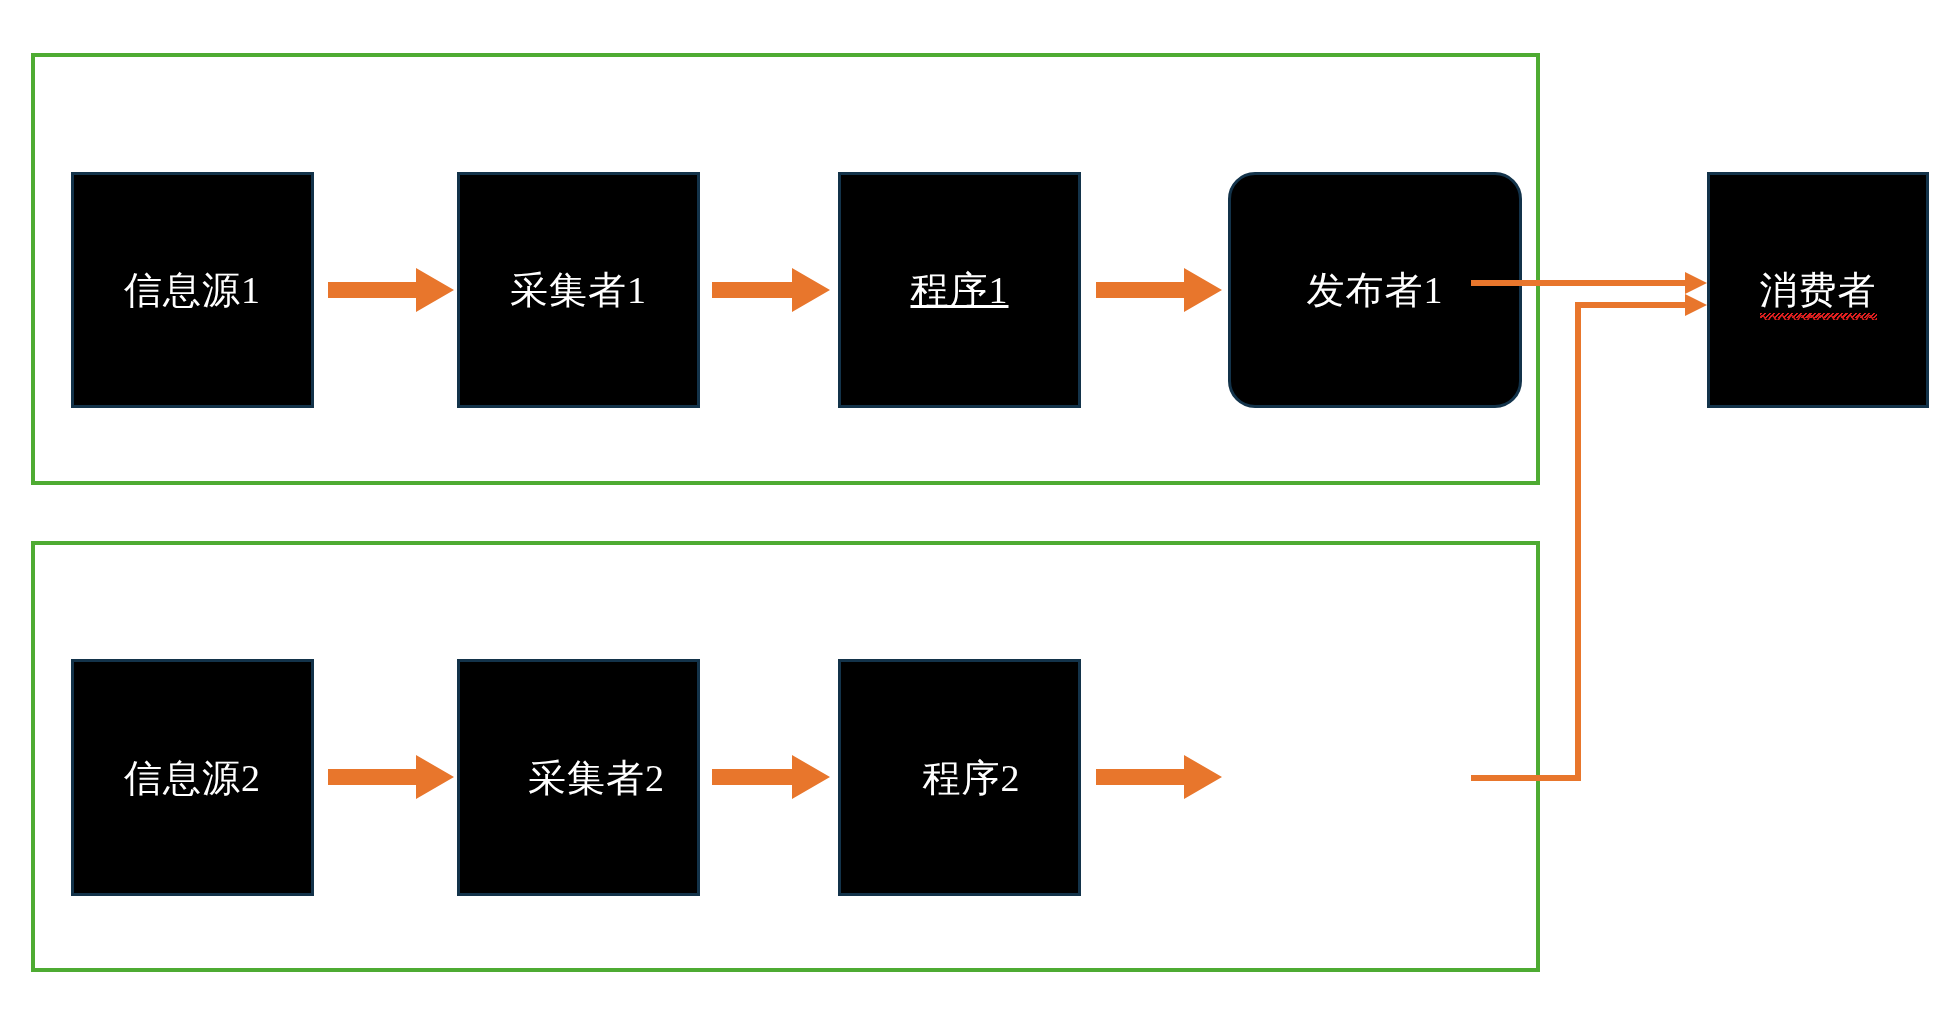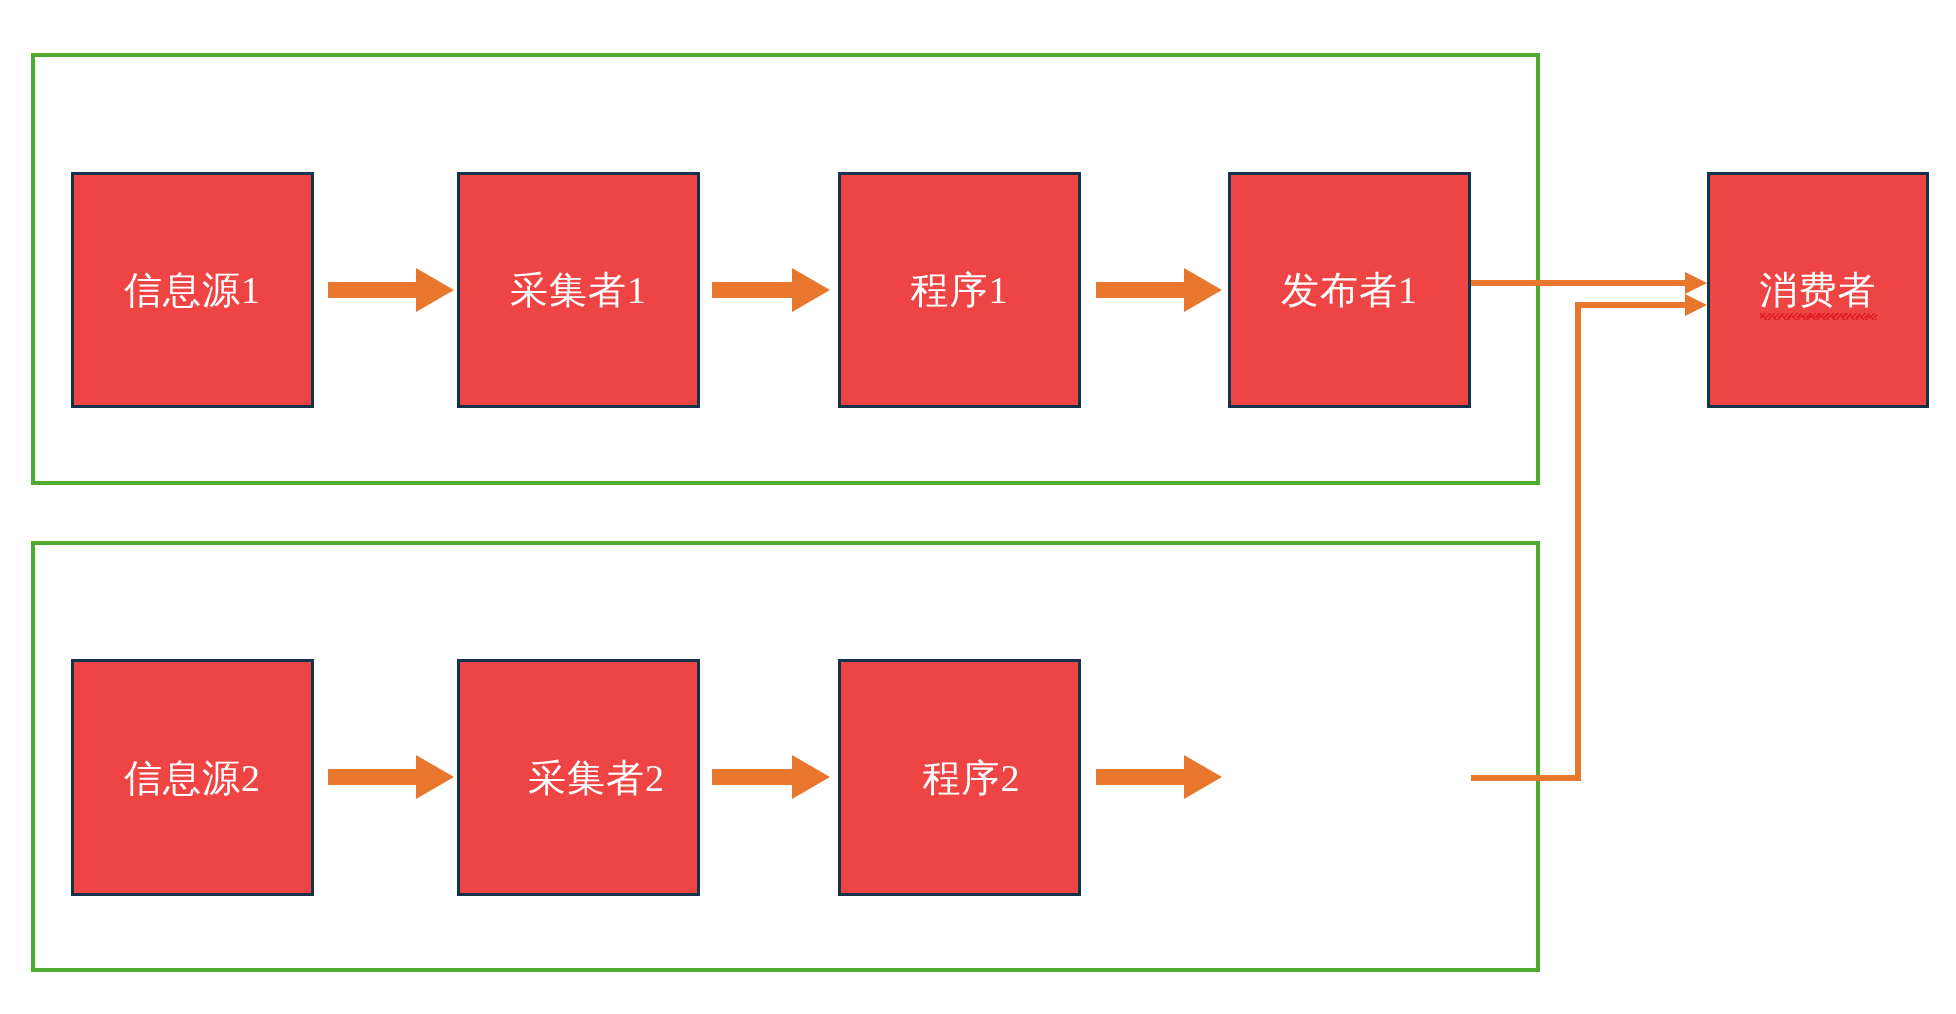--- a/index.html
+++ b/index.html
@@ -22,21 +22,21 @@
   .group-box {
     position: absolute;
     box-sizing: border-box;
     border: 4px solid #4EAB32;
     background: transparent;
   }
   
   .node {
     position: absolute;
     box-sizing: border-box;
-    background: #ef4444;
+    background: #000000;
     border: 3px solid #13334A;
     display: flex;
     align-items: center;
     justify-content: center;
     color: #ffffff;
     font-size: 38px;
     line-height: 1;
     letter-spacing: 1px;
     white-space: nowrap;
     user-select: none;
@@ -90,25 +90,25 @@
   <div class="group-box" style="left:31px; top:541px; width:1509px; height:431px;"></div>
 
   <div class="node" style="left:71px; top:172px; width:243px; height:236px;">
     <span class="label">信息源1</span>
   </div>
 
   <div class="node" style="left:457px; top:172px; width:243px; height:236px;text-align:center;">
     <span class="label">采集者1</span>
   </div>
 
-  <div class="node" style="left:838px; top:172px; width:243px; height:236px;">
+  <div class="node" style="left:838px; top:172px; width:243px; height:236px;text-decoration:underline;">
     <span class="label">程序1</span>
   </div>
 
-  <div class="node" style="left:1228px; top:172px; width:243px; height:236px;">
+  <div class="node" style="left:1228px; top:172px; width:294px; height:236px;border-radius:27px;">
     <span class="label">发布者1</span>
   </div>
 
   <div class="node" style="left:71px; top:659px; width:243px; height:237px;">
     <span class="label">信息源2</span>
   </div>
 
   <div class="node" style="left:457px; top:659px; width:243px; height:237px;padding-left:36px;">
     <span class="label">采集者2</span>
   </div>

